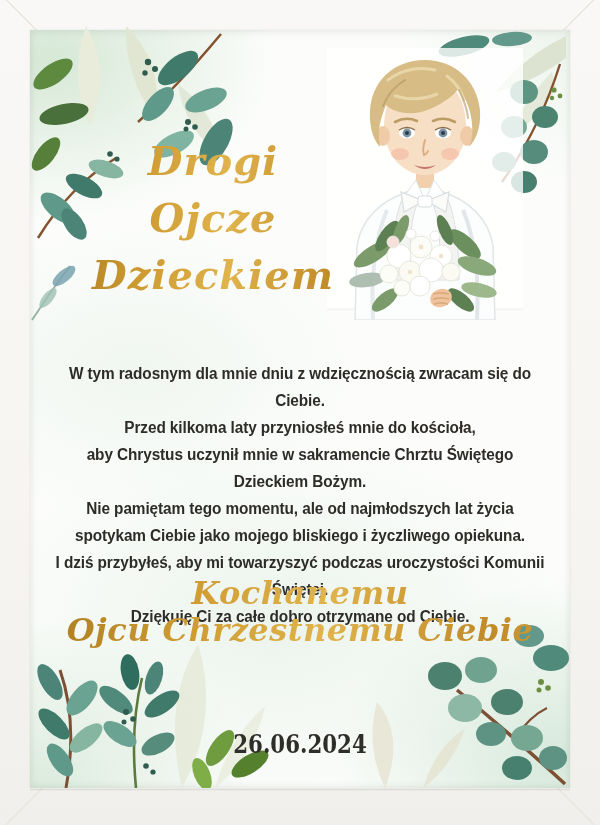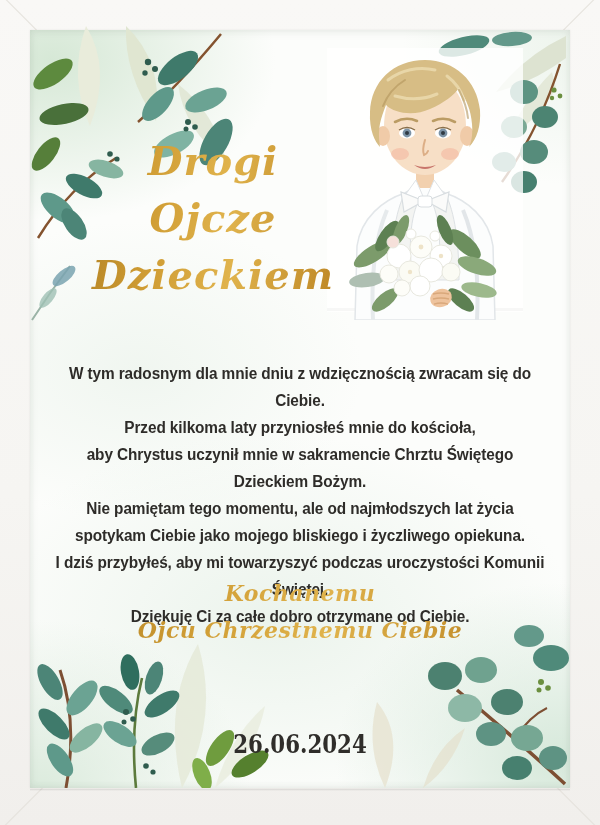--- a/index.html
+++ b/index.html
@@ -52,21 +52,21 @@
     font-size:40px;line-height:57px;letter-spacing:1px;
   }
   .message{
     position:absolute;left:10px;top:330px;width:520px;
     text-align:center;color:#2e2c29;font-weight:700;
     font-size:16px;line-height:27px;letter-spacing:-0.1px;
     transform:scaleX(.96);transform-origin:50% 0;
   }
   .dedication{
     position:absolute;left:0;top:545px;width:540px;
-    font-size:22px;line-height:37px;letter-spacing:.5px;
+    font-size:32px;line-height:37px;letter-spacing:.5px;
   }
   .date{
     position:absolute;left:0;top:699px;width:540px;text-align:center;
     font-family:"DejaVu Serif","Liberation Serif",serif;
     font-weight:700;color:#2f2d2a;font-size:26px;
     transform:scaleX(.82);transform-origin:50% 0;letter-spacing:0px;
   }
 </style>
 </head>
 <body>

